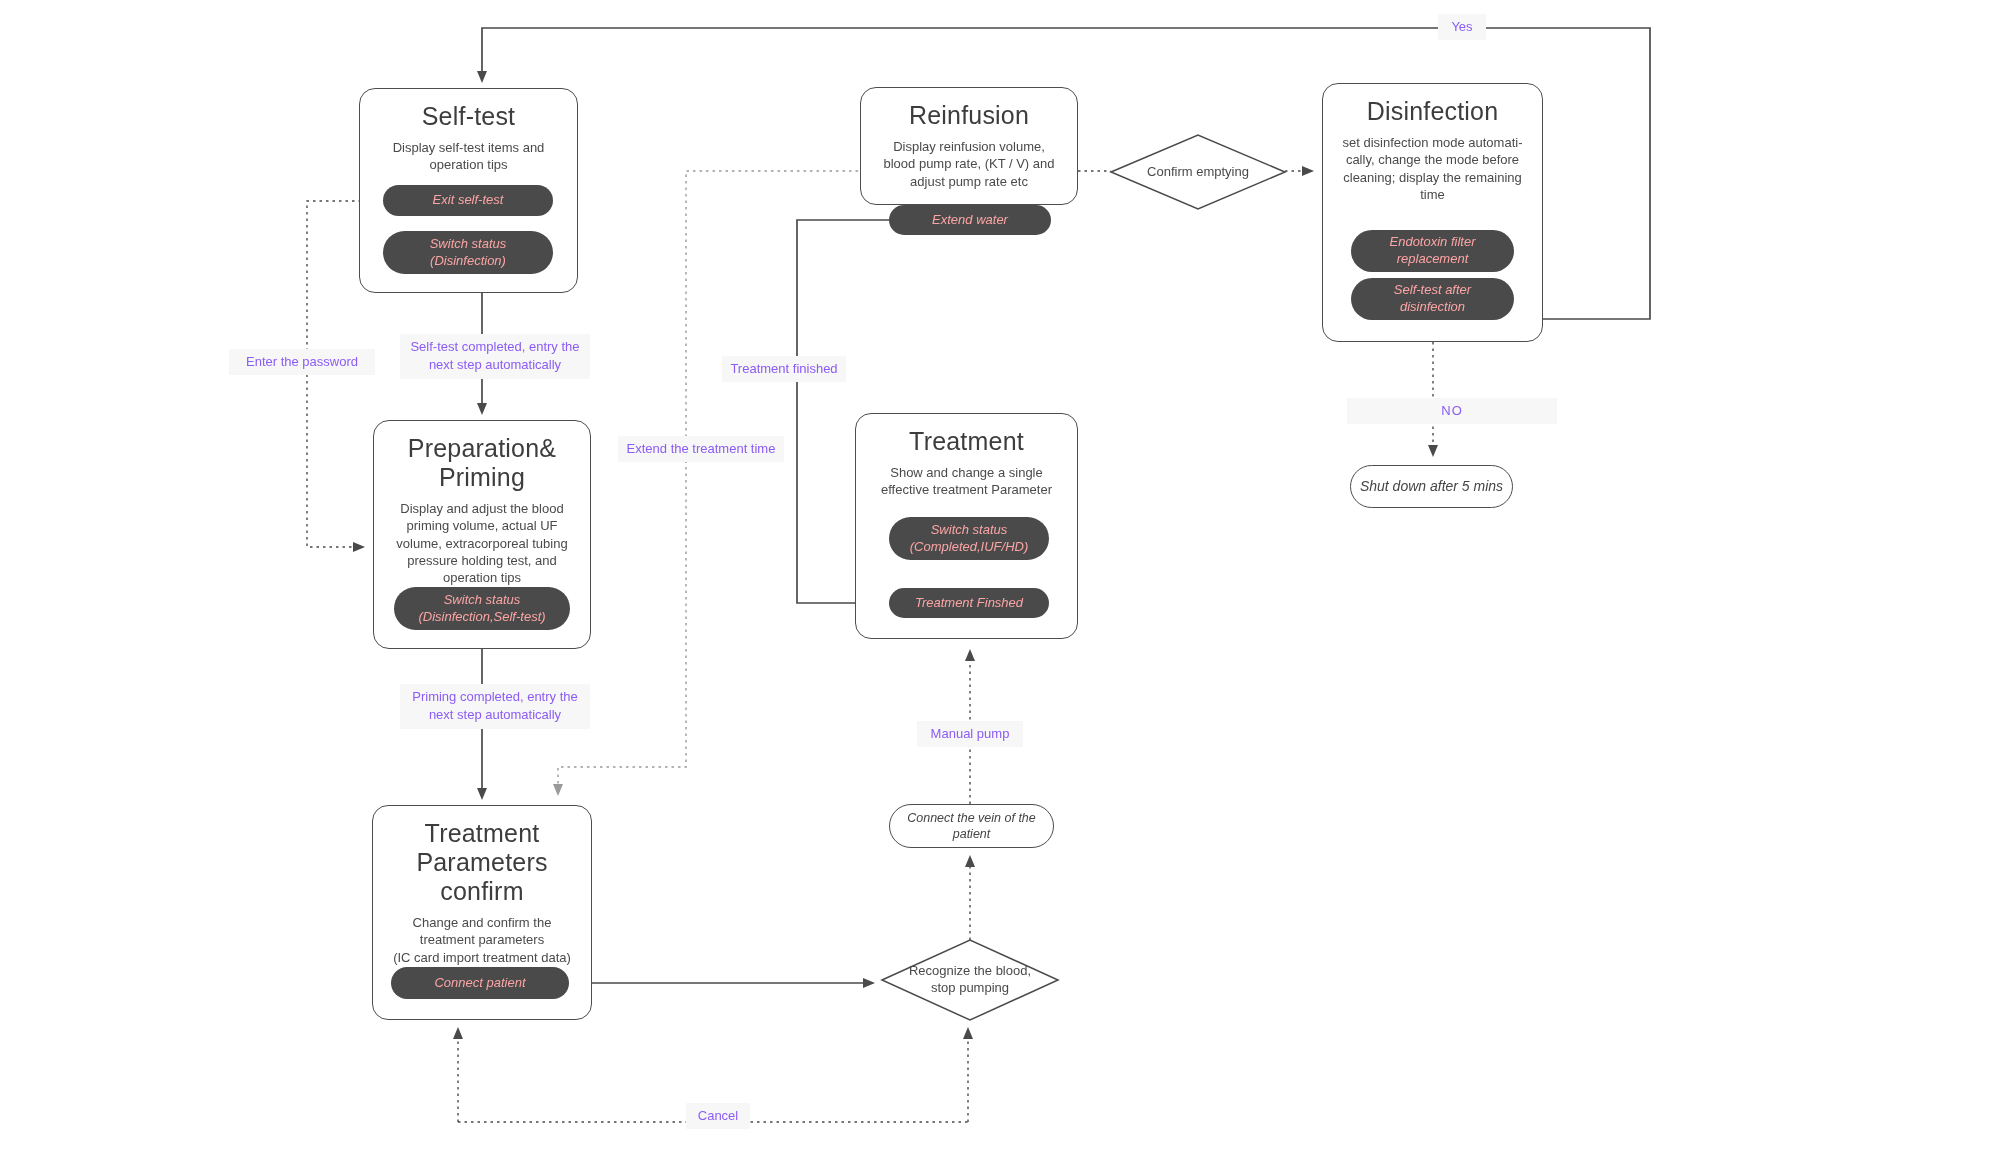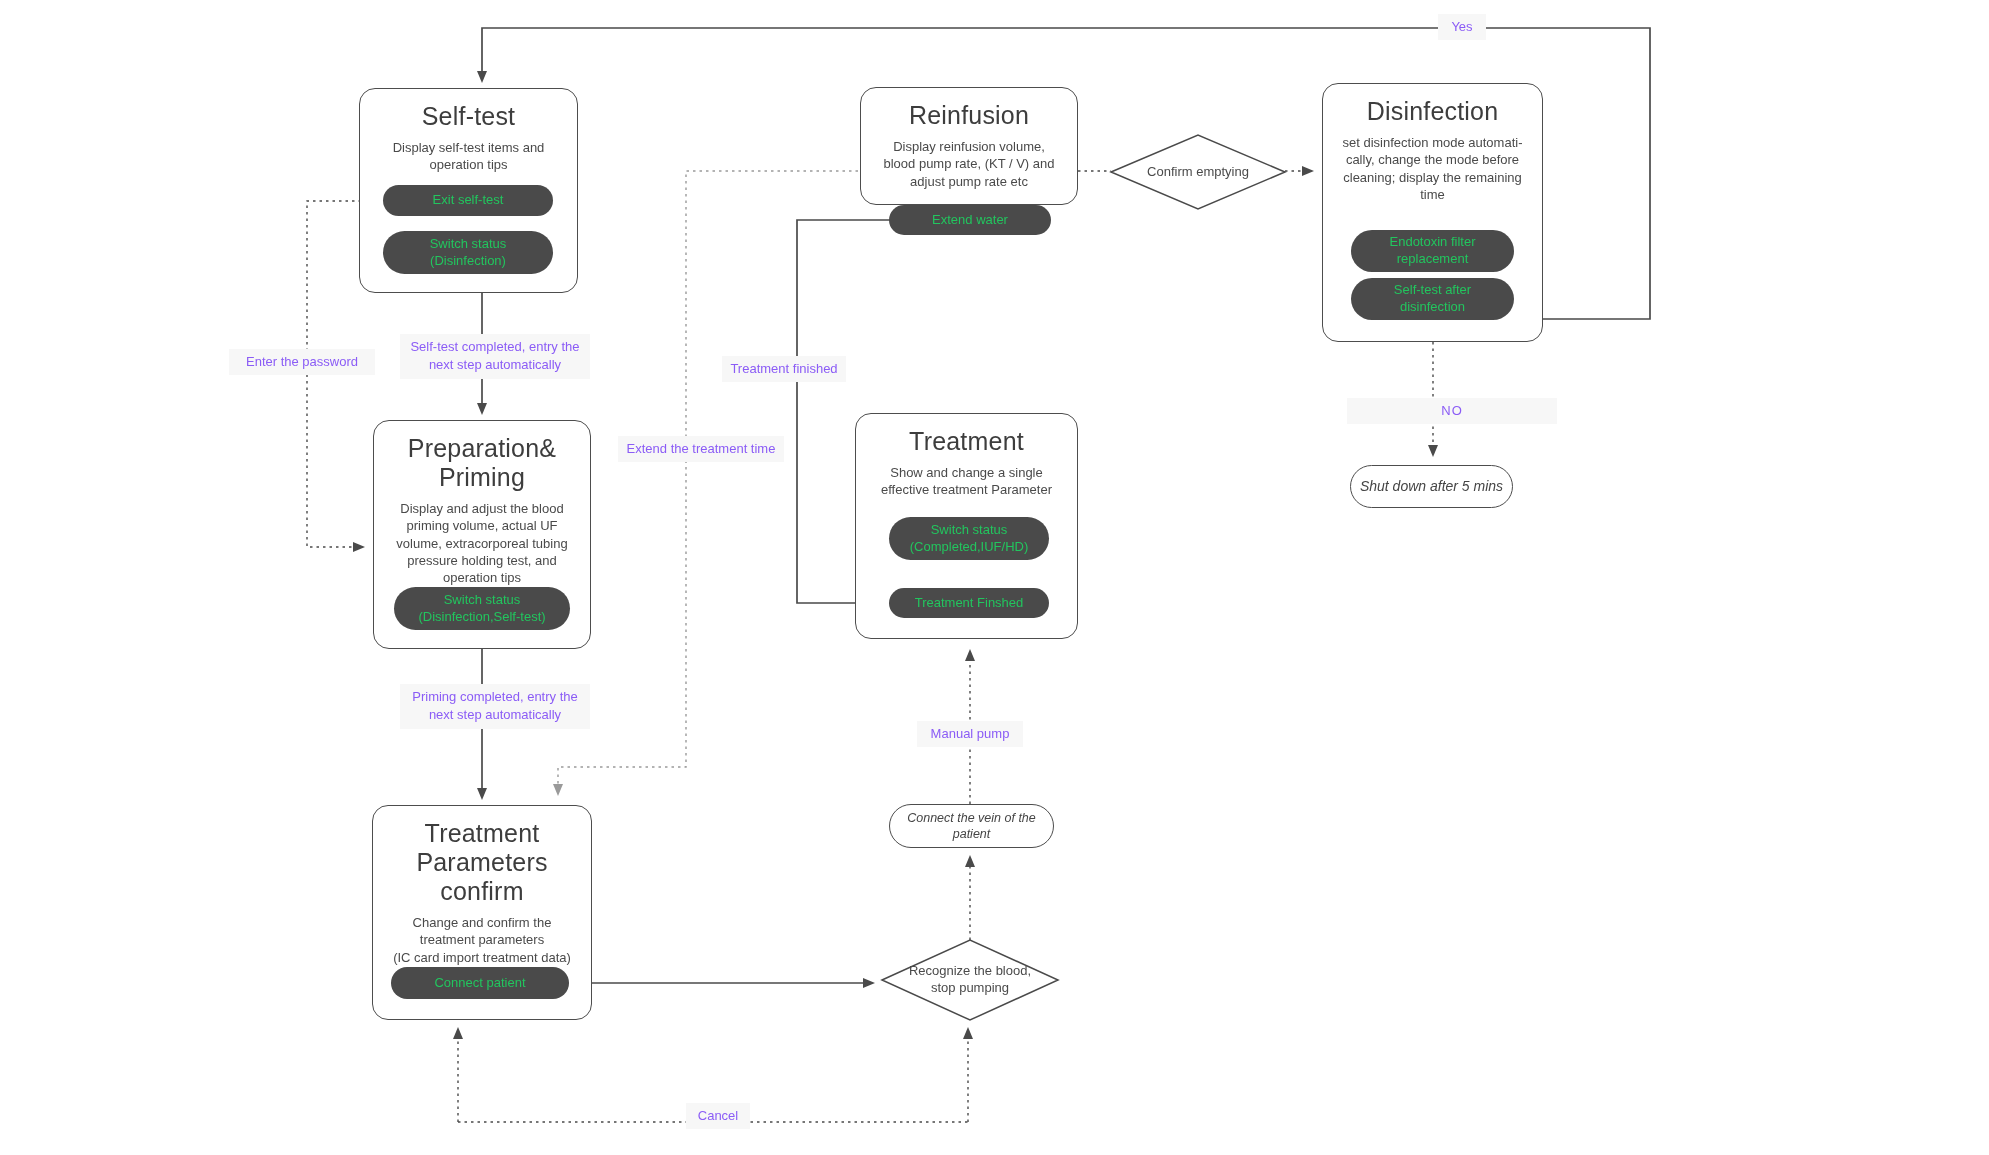--- a/index.html
+++ b/index.html
@@ -4,23 +4,23 @@
 <style>
   html,body{margin:0;padding:0;background:#ffffff;}
   body{font-family:"Liberation Sans","DejaVu Sans",sans-serif;}
   .canvas{position:relative;width:1989px;height:1155px;background:#ffffff;overflow:hidden;}
   .canvas > svg{position:absolute;left:0;top:0;}
   .node{position:absolute;background:#fff;border:1.5px solid #4d4d4d;border-radius:16px;
         box-sizing:border-box;text-align:center;color:#454545;}
   .node-title{font-size:25px;margin-top:13px;white-space:pre-line;line-height:1.16;
         color:#3d3d3d;letter-spacing:.2px;}
   .node-desc{font-size:13px;margin:8px 8px 0;white-space:pre-line;line-height:1.33;color:#4a4a4a;}
-  .btn{position:absolute;background:#4a4a4a;color:#22c55e;border-radius:25px;display:flex;
+  .btn{position:absolute;background:#4a4a4a;color:#fca5a5;border-radius:25px;display:flex;
         align-items:center;justify-content:center;font-size:13px;white-space:pre-line;
-        line-height:1.28;text-align:center;box-sizing:border-box;}
+        line-height:1.28;text-align:center;box-sizing:border-box;font-style:italic;}
   .pill{position:absolute;background:#fff;border:1.6px solid #4d4d4d;border-radius:23px;
         display:flex;align-items:center;justify-content:center;font-size:13px;color:#454545;
         text-align:center;white-space:pre-line;line-height:1.3;box-sizing:border-box;font-style:italic;}
   .elabel{position:absolute;background:#f7f7f7;color:#8b5cf6;font-size:13px;text-align:center;
         white-space:pre-line;line-height:1.42;padding:4px 6px;box-sizing:border-box;}
   .dtext{position:absolute;color:#4a4a4a;font-size:13px;text-align:center;white-space:pre-line;
         line-height:1.3;}
 </style>
 </head>
 <body>

